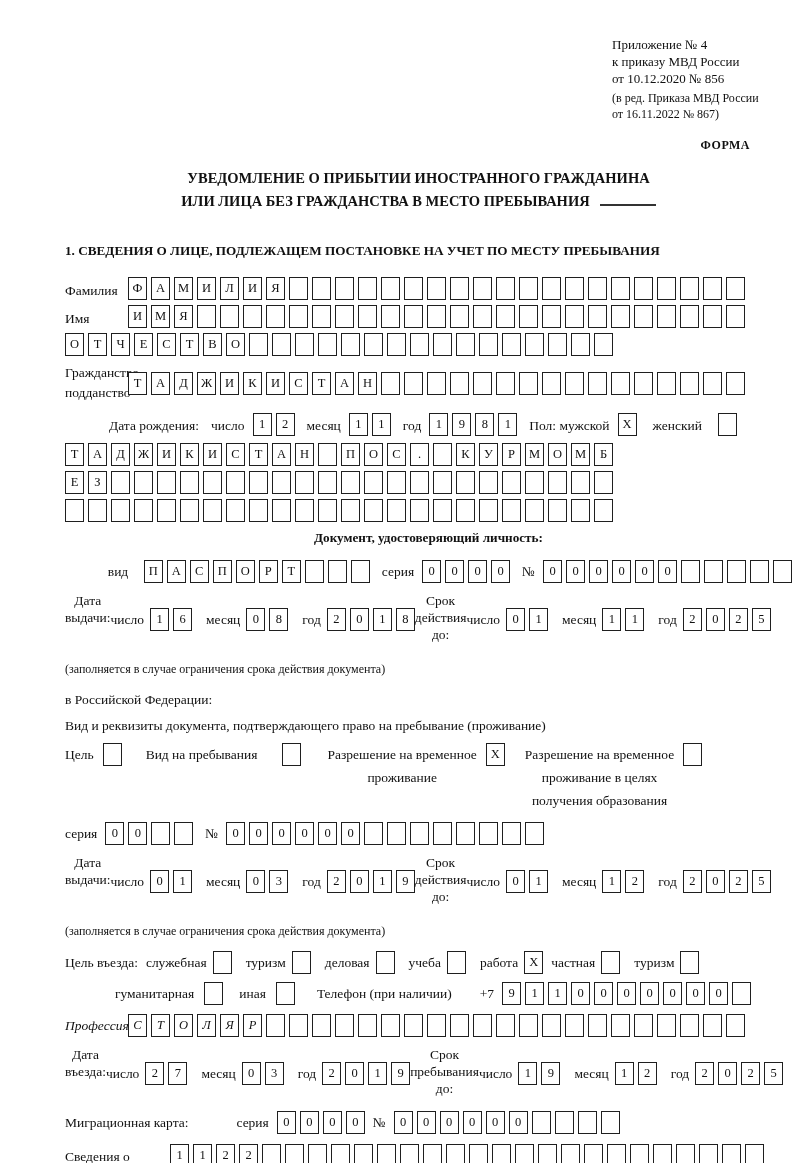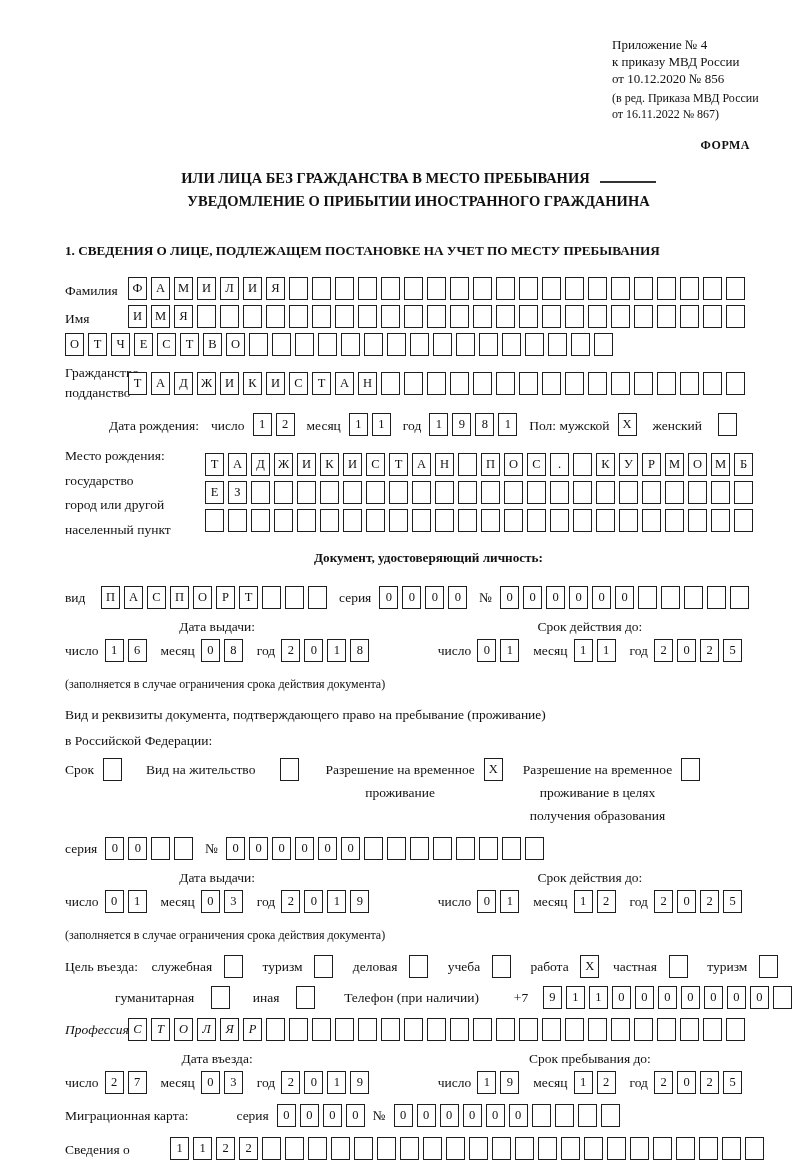--- a/index.html
+++ b/index.html
@@ -30,34 +30,34 @@
     display:inline-flex;align-items:center;justify-content:center;
     font-size:12.5px;font-family:"Liberation Serif","DejaVu Serif",serif;
   }
   .gap8{margin-left:8px;} .gap12{margin-left:12px;} .gap16{margin-left:16px;}
   .ilabel{flex:none;padding-top:3px;}
   .stack > .frow{margin-top:0;}
   .stack .frow + .frow{margin-top:5px;}
 
   
   .dates{display:flex;justify-content:space-between;margin-top:9px;padding-right:50px;}
-  .dategroup{display:flex;flex-direction:column;justify-content:center;}
+  .dategroup{display:flex;justify-content:center;}
   .dg-title{text-align:center;line-height:17px;margin-bottom:4px;}
   .dg-row{display:flex;align-items:center;}
   .dg-row .lbl{padding:0 6px 0 0;}
   .dg-row .lbl2{padding:0 6px 0 14px;}
   .note-right{text-align:left;font-size:12px;margin-top:15px;padding-right:2px;}
 
   .doc-heading{text-align:center;font-weight:bold;font-size:13.2px;margin-top:8px;}
   .intro{line-height:26px;margin-top:10px;}
 
   .opts-row{display:flex;align-items:flex-start;margin-top:4px;gap:10px;}
   .opt{display:flex;align-items:flex-start;gap:9px;}
   .opt-label{text-align:center;line-height:23px;}
-  .purpose-row{display:flex;align-items:center;margin-top:12px;flex-wrap:nowrap;justify-content:space-between;}
+  .purpose-row{display:flex;align-items:center;margin-top:12px;flex-wrap:nowrap;}
   .purpose-row .plabel{padding-right:8px;}
   .purpose-row .pbox{margin:0 14px 0 6px;}
   .indent115{margin-left:50px;}
 
   .reps{display:flex;align-items:flex-start;margin-top:10px;}
   .reps-labels{width:105px;flex:none;line-height:25px;}
   .reps-rows .cells{display:inline-flex;}
   .reps-rows > div{margin-bottom:7px;}
 </style>
 </head>
@@ -71,24 +71,24 @@
     <div>от 10.12.2020 № 856</div>
     <div class="ed">
       <div>(в ред. Приказа МВД России</div>
       <div>от 16.11.2022 № 867)</div>
     </div>
   </div>
 
   <div class="form-label">ФОРМА</div>
 
   <div class="title">
+    <div>УВЕДОМЛЕНИЕ О ПРИБЫТИИ ИНОСТРАННОГО ГРАЖДАНИНА</div>
     <div>
       <span>ИЛИ ЛИЦА БЕЗ ГРАЖДАНСТВА В МЕСТО ПРЕБЫВАНИЯ</span><span class="title-underline"></span>
     </div>
-    <div>УВЕДОМЛЕНИЕ О ПРИБЫТИИ ИНОСТРАННОГО ГРАЖДАНИНА</div>
   </div>
 
   <div class="section-heading">1. СВЕДЕНИЯ О ЛИЦЕ, ПОДЛЕЖАЩЕМ ПОСТАНОВКЕ НА УЧЕТ ПО МЕСТУ ПРЕБЫВАНИЯ</div>
 
   <div class="frow" style="margin-top:18px;">
     <div class="flabel w63">Фамилия</div>
     <div class="cells">
         <span class="cell">Ф</span>
         <span class="cell">А</span>
         <span class="cell">М</span>
@@ -240,26 +240,20 @@
     <div class="cells gap8">
         <span class="cell">X</span>
       </div>
     <span class="ilabel gap16">женский</span>
     <div class="cells gap16">
         <span class="cell"></span>
       </div>
   </div>
 
   <div class="frow" style="margin-top:7px;">
-    <div class="flabel w140" style="line-height:24.5px;padding-top:1px;">
-      <div>Место рождения:</div>
-      <div>государство</div>
-      <div>город или другой</div>
-      <div>населенный пункт</div>
-    </div>
     <div class="stack">
       <div class="frow">
           <div class="cells">
             <span class="cell">Т</span>
             <span class="cell">А</span>
             <span class="cell">Д</span>
             <span class="cell">Ж</span>
             <span class="cell">И</span>
             <span class="cell">К</span>
             <span class="cell">И</span>
@@ -336,21 +330,21 @@
             <span class="cell"></span>
             <span class="cell"></span>
             <span class="cell"></span>
           </div>
         </div>
     </div>
   </div>
 
   <div class="doc-heading">Документ, удостоверяющий личность:</div>
 
-  <div class="frow" style="margin-top:20px;align-items:center;">
+  <div class="frow" style="margin-top:14px;align-items:center;justify-content:flex-end;">
     <div class="flabel w36" style="padding-top:0;">вид</div>
     <div class="cells">
         <span class="cell">П</span>
         <span class="cell">А</span>
         <span class="cell">С</span>
         <span class="cell">П</span>
         <span class="cell">О</span>
         <span class="cell">Р</span>
         <span class="cell">Т</span>
         <span class="cell"></span>
@@ -422,33 +416,33 @@
             <span class="cell">0</span>
             <span class="cell">2</span>
             <span class="cell">5</span>
           </div>
       </div>
     </div>
   </div>
   <div class="note-right">(заполняется в случае ограничения срока действия документа)</div>
 
   <div class="intro">
+    <div>в Российской Федерации:</div>
     <div>Вид и реквизиты документа, подтверждающего право на пребывание (проживание)</div>
-    <div>в Российской Федерации:</div>
   </div>
 
   <div class="opts-row">
     <div class="opt">
-      <span class="opt-label">Срок</span>
+      <span class="opt-label">Цель</span>
       <div class="cells">
           <span class="cell"></span>
         </div>
     </div>
     <div class="opt" style="margin-left:14px;">
-      <span class="opt-label">Вид на жительство</span>
+      <span class="opt-label">Вид на пребывания</span>
       <div class="cells" style="margin-left:16px;">
           <span class="cell"></span>
         </div>
     </div>
     <div class="opt" style="margin-left:16px;">
       <div class="opt-label">
         <div>Разрешение на временное</div>
         <div>проживание</div>
       </div>
       <div class="cells">

